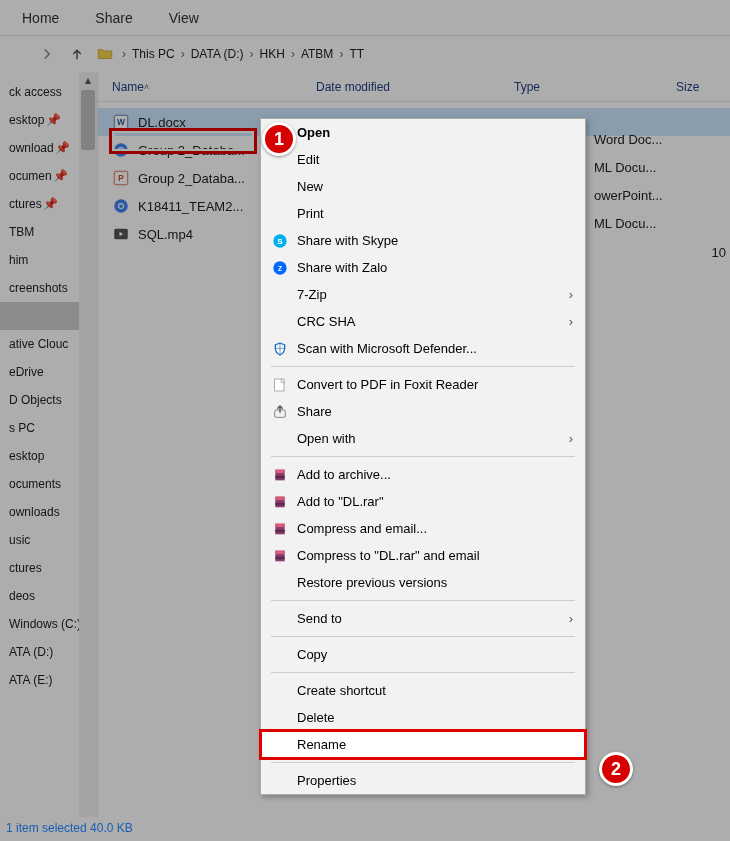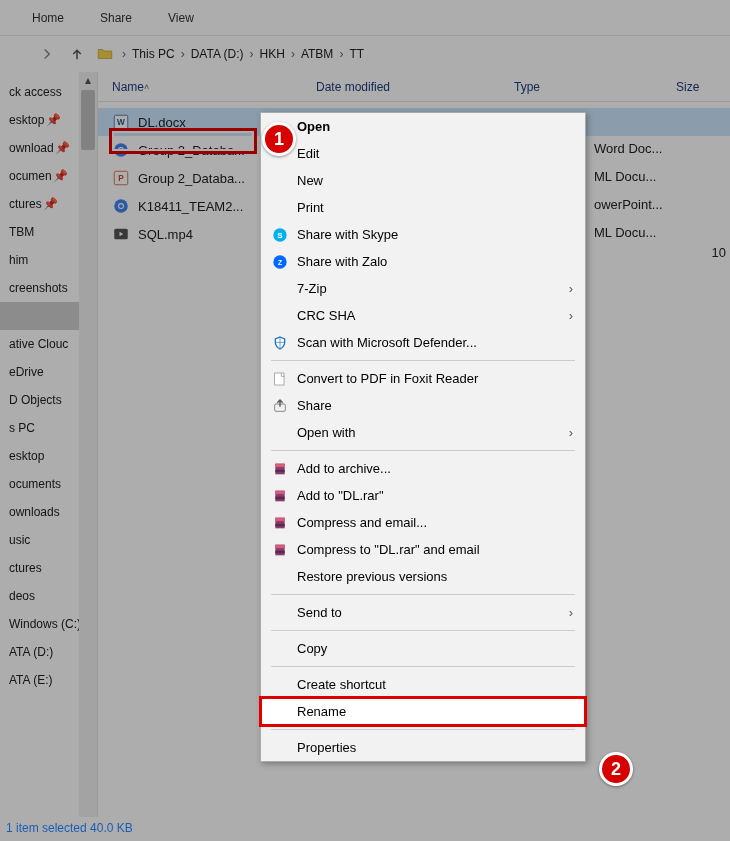--- a/index.html
+++ b/index.html
@@ -1,20 +1,20 @@
 <!DOCTYPE html>
 <html><head>
 <meta charset="utf-8">
 <style>
 * { margin: 0; padding: 0; box-sizing: border-box; font-family: "Segoe UI", Tahoma, sans-serif; }
 body { width: 730px; height: 841px; background: #fff; overflow: hidden; position: relative; }
 .dim-overlay { position: absolute; inset: 0; background: rgba(0,0,0,0.32); pointer-events: none; z-index: 50; }
 
 
-.ribbon { height: 36px; background: #fff; display: flex; align-items: center; padding-left: 14px; border-bottom: 1px solid #e5e5e5; font-size: 12px; color: #333; }
+.ribbon { height: 36px; background: #fff; display: flex; align-items: center; padding-left: 4px; border-bottom: 1px solid #e5e5e5; font-size: 14px; color: #333; }
 .ribbon .tab { padding: 0 18px; height: 36px; display: flex; align-items: center; }
 
 
 .addrrow { height: 36px; background: #fff; display: flex; align-items: center; padding: 0 4px; gap: 4px; }
 .navbtn { width: 26px; height: 26px; display: flex; align-items: center; justify-content: center; color: #666; }
 .navbtn svg { width: 18px; height: 18px; }
 .folder-ico { width: 22px; height: 22px; display: flex; align-items: center; justify-content: center; }
 .breadcrumb { display: flex; align-items: center; font-size: 12px; color: #222; }
 .crumb { padding: 0 4px; }
 .crumb-caret { color: #666; padding: 0 2px; }
@@ -41,21 +41,21 @@
 .filelist { flex: 1; font-size: 13px; color: #222; padding-top: 6px; }
 .row { height: 28px; display: flex; align-items: center; padding-left: 14px; }
 .row .fname { width: 204px; display: flex; align-items: center; gap: 8px; white-space: nowrap; overflow: hidden; }
 .row.sel { background: #cde8ff; }
 .fileicon { width: 18px; height: 18px; display:flex;align-items:center;justify-content:center; }
 
 
 .sel-outline { position: absolute; border: 3px solid #e00000; box-shadow: 0 0 0 2px #fff inset; }
 
 
-.ctxmenu { position: absolute; top: 112px; left: 260px; width: 326px; background: #f2f2f2; border: 1px solid #aaa; box-shadow: 2px 2px 6px rgba(0,0,0,0.3); font-size: 13px; z-index: 60; }
+.ctxmenu { position: absolute; top: 118px; left: 260px; width: 326px; background: #f2f2f2; border: 1px solid #aaa; box-shadow: 2px 2px 6px rgba(0,0,0,0.3); font-size: 13px; z-index: 60; }
 .ctxmenu .mi { height: 27px; display: flex; align-items: center; padding-left: 36px; position: relative; color: #000; }
 .ctxmenu .mi.bold { font-weight: 600; }
 .ctxmenu .mi .mico { position: absolute; left: 10px; width: 18px; height: 18px; display:flex;align-items:center;justify-content:center; }
 .ctxmenu .mi .sub { position: absolute; right: 12px; color: #555; }
 .ctxmenu .sep { height: 1px; background: #ccc; margin: 4px 10px; }
 .ctxmenu .mi.hl { background: #fff; outline: 3px solid #e00000; outline-offset: -1px; }
 
 
 .badge { position: absolute; width: 34px; height: 34px; border-radius: 50%; background: #d60000; border: 3px solid #fff; color: #fff; font-weight: 700; display: flex; align-items: center; justify-content: center; font-size: 18px; z-index: 70; box-shadow: 0 1px 3px rgba(0,0,0,0.4); }
 
@@ -334,20 +334,23 @@
       <span class="sub">›</span>
     </div>
     <div class="sep"></div>
     <div class="mi">
       <span>Copy</span>
     </div>
     <div class="sep"></div>
     <div class="mi">
       <span>Create shortcut</span>
     </div>
+    <div class="mi">
+      <span>Delete</span>
+    </div>
     <div class="mi hl">
       <span>Rename</span>
     </div>
     <div class="sep"></div>
     <div class="mi">
       <span>Properties</span>
     </div>
   </div>
 
 <div class="badge" style="top:122px;left:262px;">1</div>
@@ -356,19 +359,19 @@
 <div class="watermark">
   <span>U</span><span>n</span><span class="u-dot">i</span><span>c</span><span>a</span>
 </div>
 
 <div style="position:absolute;top:245px;right:4px;font-size:13px;color:#222;z-index:40;">10</div>
 
 <div class="status">1 item selected  40.0 KB</div>
 
 <div class="dim-overlay"></div>
 
-<div style="position: absolute; top: 135px; left: 594px; font-size: 13px; color: rgb(34, 34, 34); z-index: 40; line-height: 28px;">
+<div style="position: absolute; top: 126px; left: 594px; font-size: 13px; color: rgb(34, 34, 34); z-index: 40; line-height: 28px;">
     <div>Word Doc...</div>
     <div>ML Docu...</div>
     <div>owerPoint...</div>
     <div>ML Docu...</div>
     <div></div>
   </div>
 
 </body></html>

